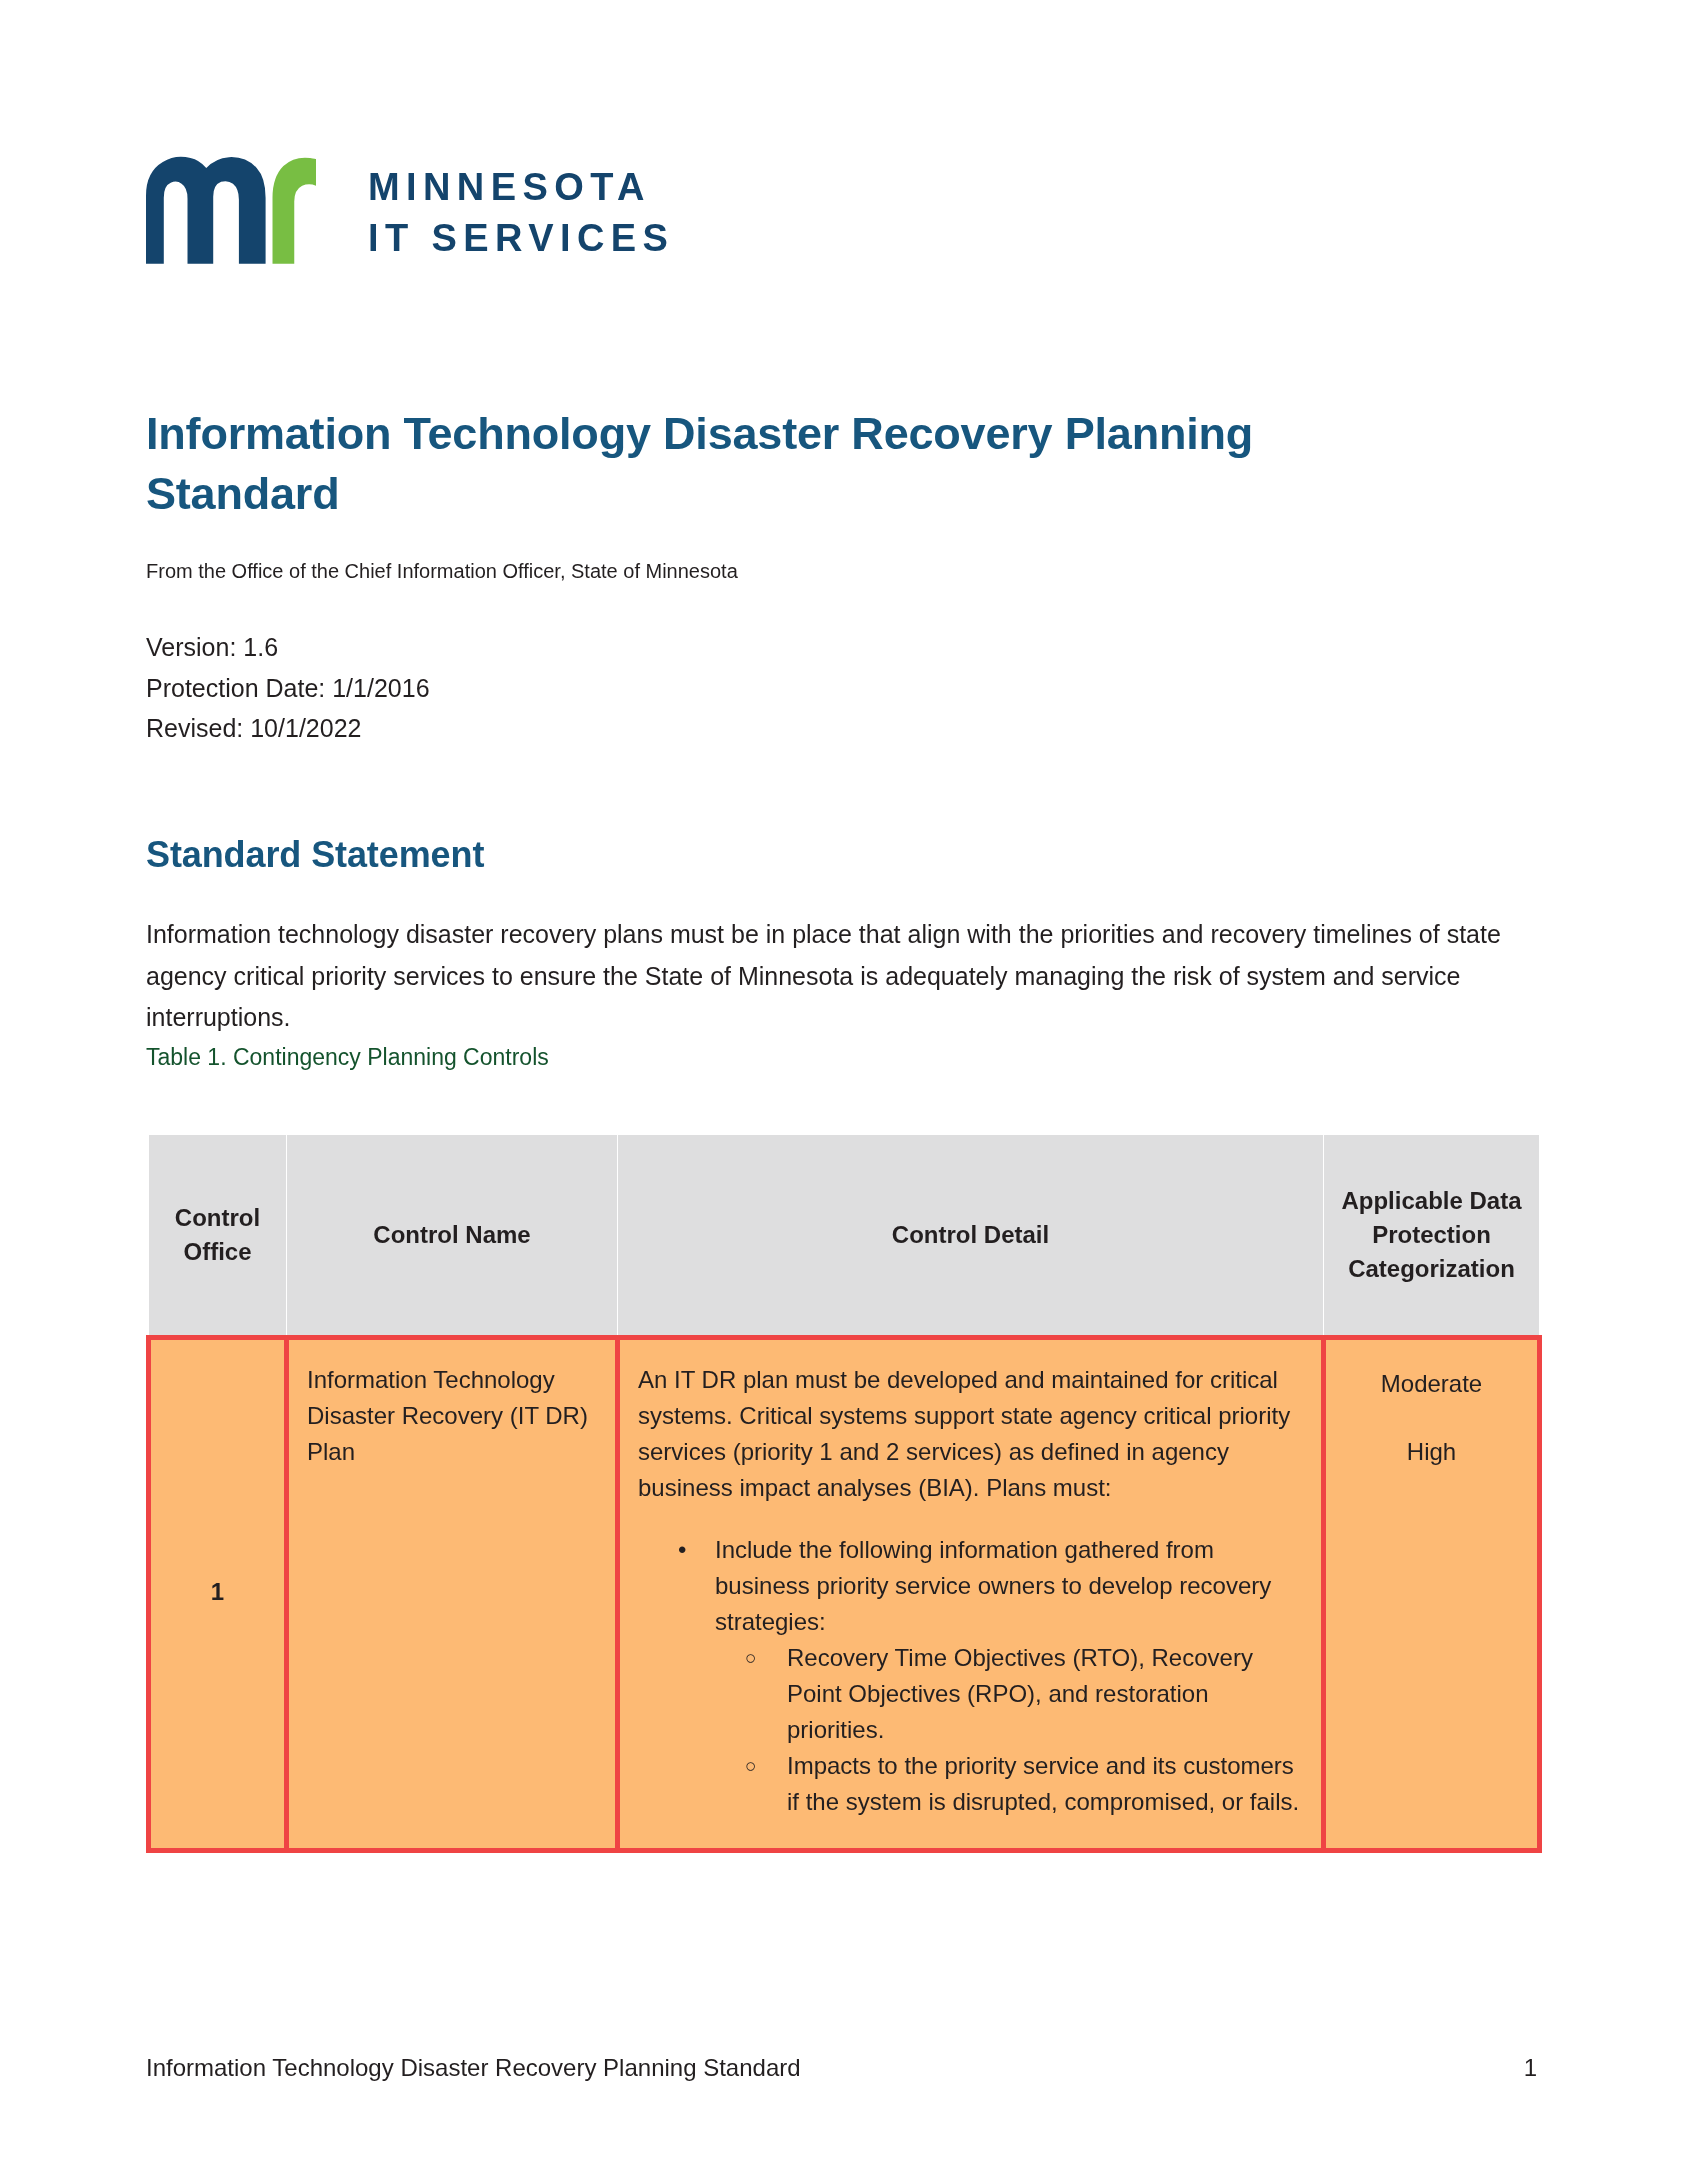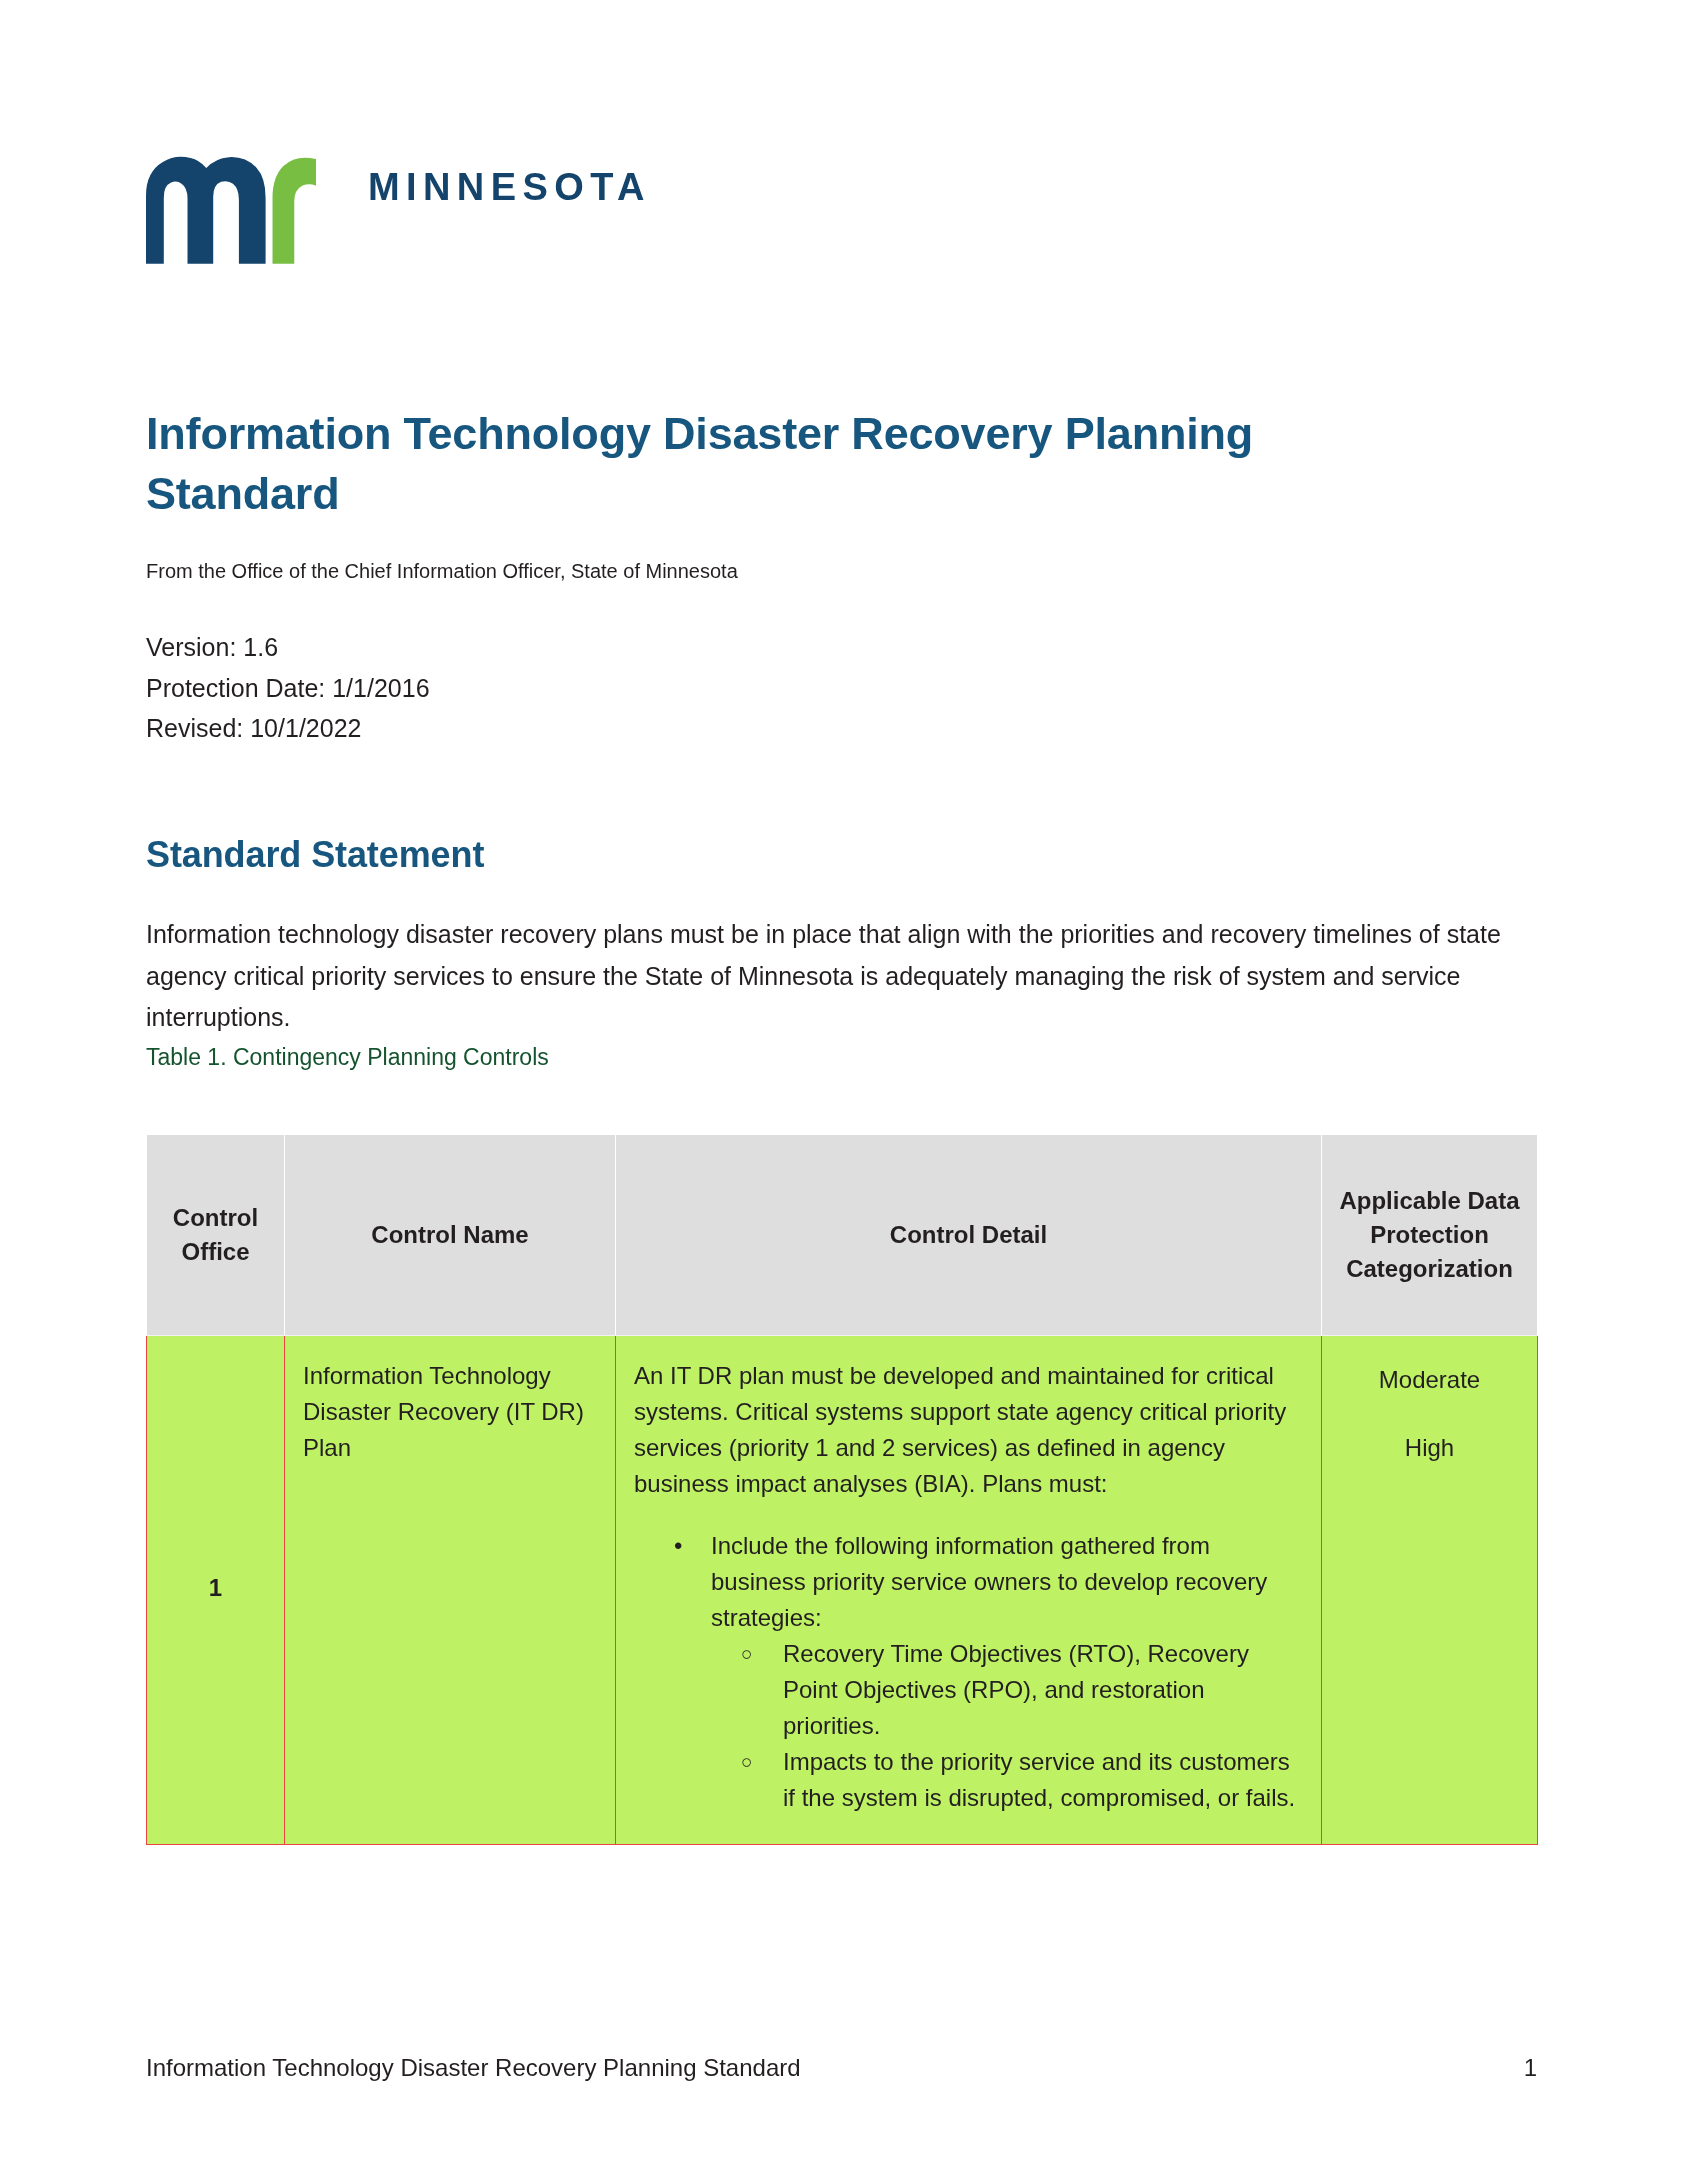--- a/index.html
+++ b/index.html
@@ -140,22 +140,22 @@
     font-weight: bold;
     font-size: 24px;
     text-align: center;
     vertical-align: middle;
     padding: 16px 6px;
     height: 168px;
     line-height: 1.42;
     color: #231f20;
   }
   .ctrl-table td {
-    background: #bef264;
-    border: 1px solid #ef4444;
+    background: #fdba74;
+    border: 5px solid #ef4444;
     vertical-align: top;
     padding: 22px 18px 26px 18px;
     line-height: 1.5;
     color: #231f20;
   }
   .ctrl-table td.num {
     text-align: center;
     vertical-align: middle;
     font-weight: bold;
   }
@@ -224,20 +224,21 @@
 
 <div class="page">
 
   <div class="logo-block">
     <svg class="logo-mark" viewBox="0 0 172 110">
       <path d="M0 109 L0 40 Q0 16 17 6 Q30 -2 45 2 Q54 4 61 12 Q70 2 84 1 Q101 0 112 12 Q121 22 121 42 L121 109 L94 109 L94 44 Q94 33 88 28 Q83 24 76 26 Q68 29 68 41 L68 109 L42 109 L42 43 Q42 32 36 28 Q31 24 25 27 Q18 30 18 42 L18 109 Z" fill="#14446c"></path>
       <path d="M128 109 L128 42 Q128 21 139 10 Q150 0 166 2 Q172 3 172 3 L172 30 Q165 27 158 30 Q150 34 150 46 L150 109 Z" fill="#78be43"></path>
     </svg>
     <div class="logo-words">
       <div class="line">MINNESOTA</div>
+      <div class="line">IT SERVICES</div>
     </div>
   </div>
 
   <h1 class="doc-title">Information Technology Disaster Recovery Planning Standard</h1>
 
   <div class="from-line">From the Office of the Chief Information Officer, State of Minnesota</div>
 
   <div class="meta">
     <div>
       <span class="lbl">Version:</span>

